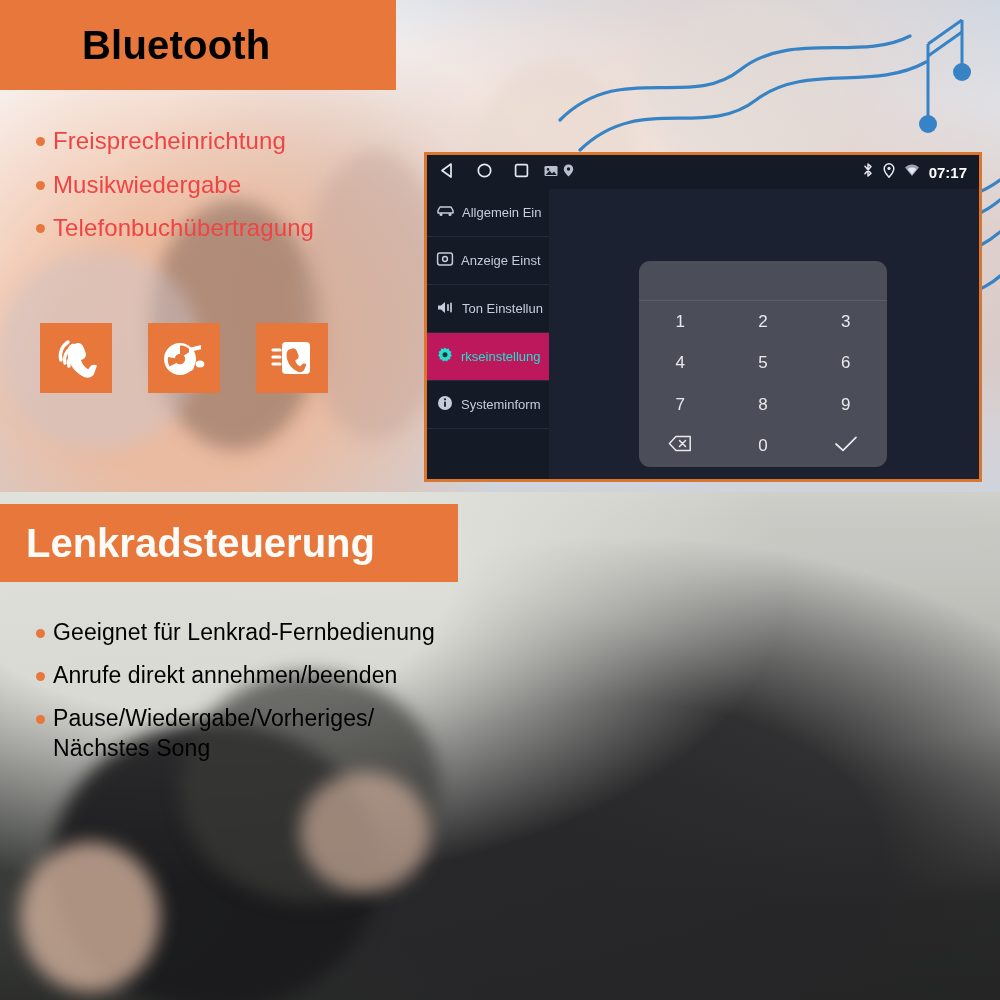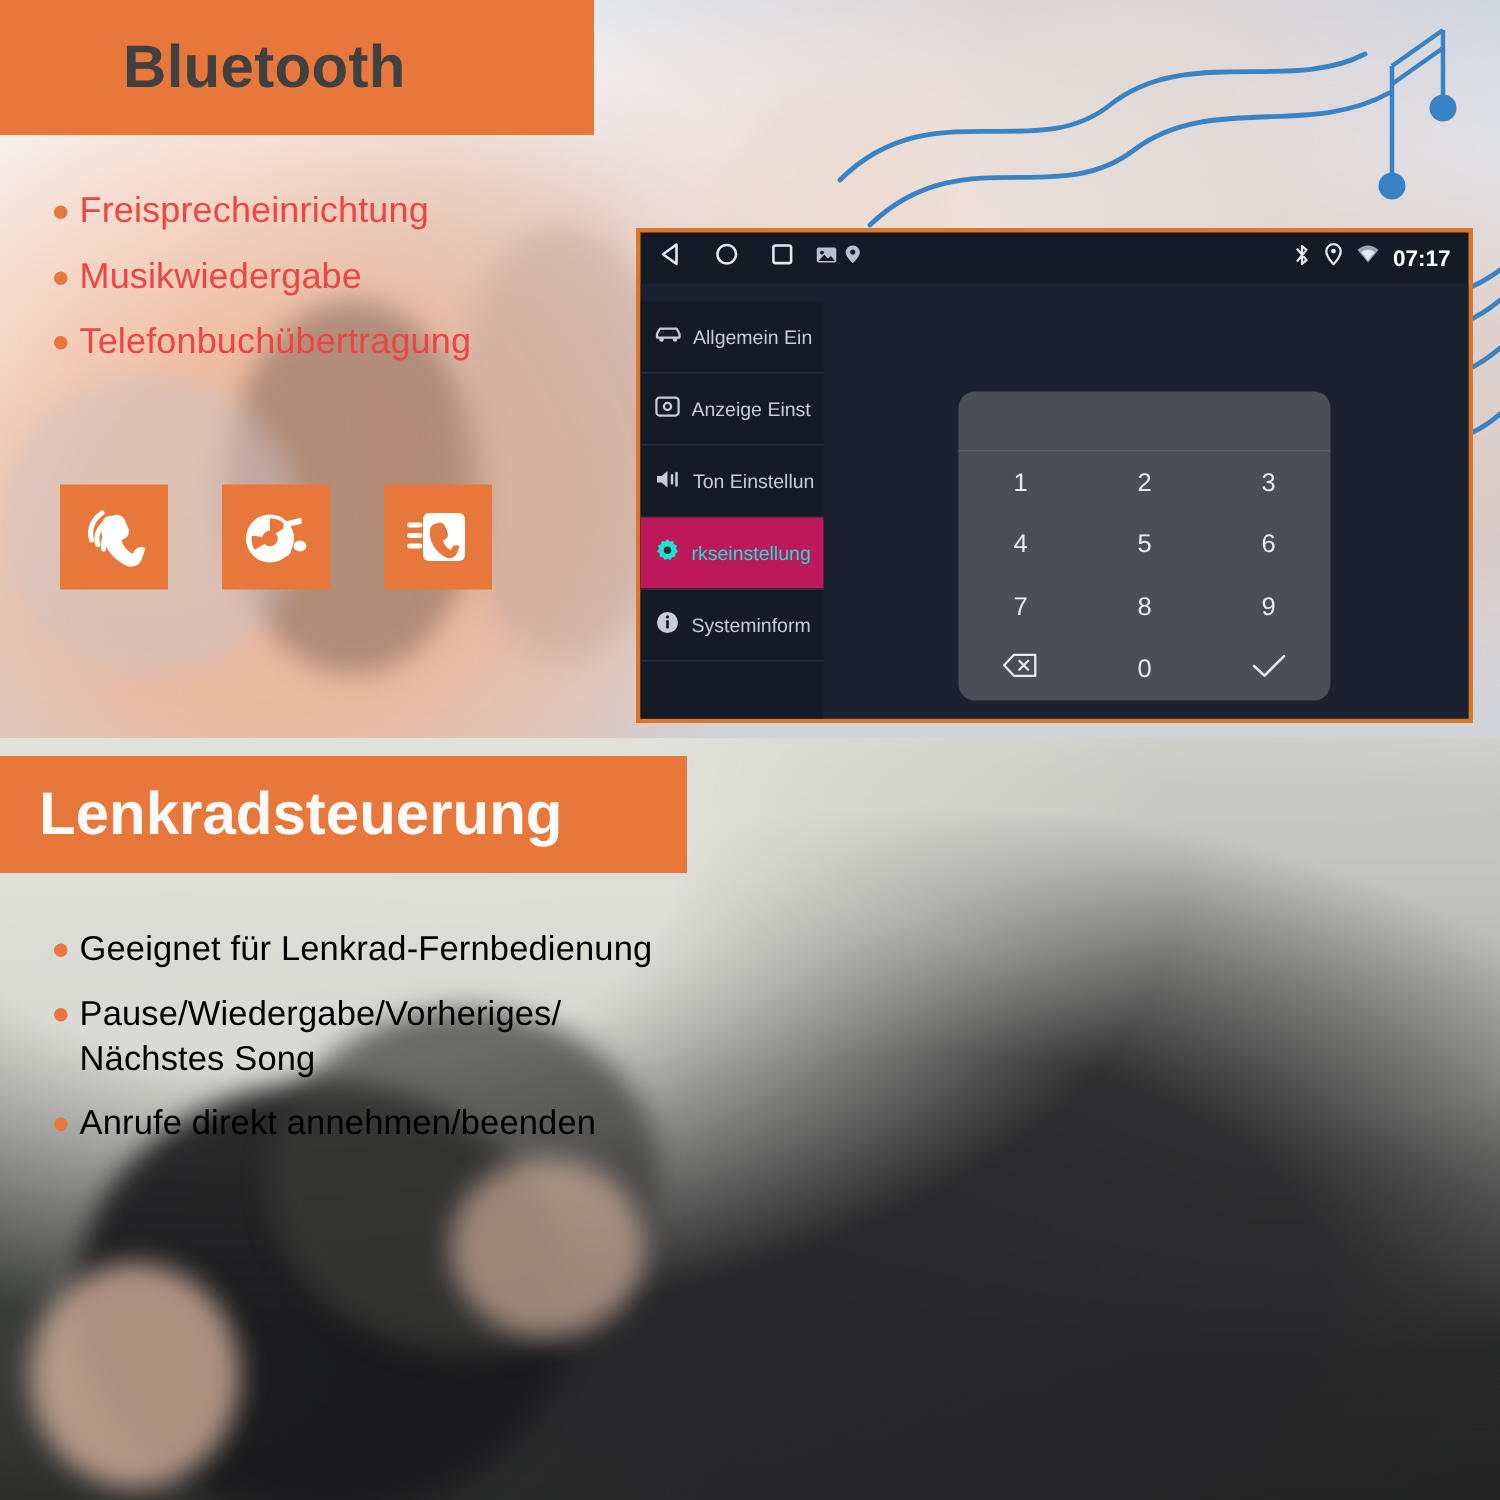--- a/index.html
+++ b/index.html
@@ -25,21 +25,21 @@
   }
   
   .blob { position: absolute; border-radius: 50%; filter: blur(9px); }
   .wavewrap { position: absolute; right: 0; top: 0; width: 560px; height: 470px; opacity: .95; }
 
   .banner1 {
     position: absolute; left: 0; top: 0; width: 396px; height: 90px;
     background: var(--orange); display: flex; align-items: center;
   }
   .banner1 .btxt {
-    color: #404040; font-weight: bold; font-size: 40px; letter-spacing: .2px;
+    color: #000000; font-weight: bold; font-size: 40px; letter-spacing: .2px;
     margin-left: 82px;
   }
   .bullets1 { position: absolute; left: 36px; top: 126px; width: 400px; }
   .bullet { display: flex; align-items: flex-start; margin-bottom: 13px; }
   .dot {
     width: 9px; height: 9px; border-radius: 50%; background: var(--orange);
     margin-top: 11px; margin-right: 8px; flex: 0 0 auto;
   }
   .bullet .btext { font-size: 24px; color: #ef4444; line-height: 1.28; letter-spacing: .1px; }
 
@@ -54,21 +54,21 @@
   }
   .statusbar {
     height: 34px; display: flex; align-items: center; padding: 0 12px;
     color: #e6e8ef; position: relative;
   }
   .sb-left { display: flex; align-items: center; gap: 20px; }
   .sb-right { position: absolute; right: 12px; display: flex; align-items: center; gap: 9px; }
   .sb-time { font-size: 15px; font-weight: bold; color: #ffffff; }
 
   .t1body { position: relative; height: 293px; background: #1b2130; }
-  .sidebar1 { position: absolute; left: 0; top: 12px; width: 122px; height: 100%; background: #151a27; }
+  .sidebar1 { position: absolute; left: 0; top: 0; width: 122px; height: 100%; background: #151a27; }
   .side-item {
     height: 48px; display: flex; align-items: center; padding-left: 9px;
     border-bottom: 1px solid #232a3a; color: #c6ccda; font-size: 13px; gap: 7px;
     white-space: nowrap; overflow: hidden;
   }
   .side-item.active { background: #be185d; color: #21e0d0; }
   .side-item.active .silabel { color: #21e0d0; }
   .side-item .silabel { overflow: hidden; }
 
   .keypad {
@@ -376,22 +376,22 @@
       <span class="btxt">Lenkradsteuerung</span>
     </div>
 
     <div class="bullets2">
       <div class="bullet">
         <span class="dot"></span>
         <span class="btext">Geeignet für Lenkrad-Fernbedienung</span>
       </div>
       <div class="bullet">
         <span class="dot"></span>
+        <span class="btext">Anrufe direkt annehmen/beenden</span>
+      </div>
+      <div class="bullet">
+        <span class="dot"></span>
         <span class="btext">Pause/Wiedergabe/Vorheriges/ Nächstes Song</span>
-      </div>
-      <div class="bullet">
-        <span class="dot"></span>
-        <span class="btext">Anrufe direkt annehmen/beenden</span>
       </div>
     </div>
 
   </div>
 </div>
 
 </body></html>

